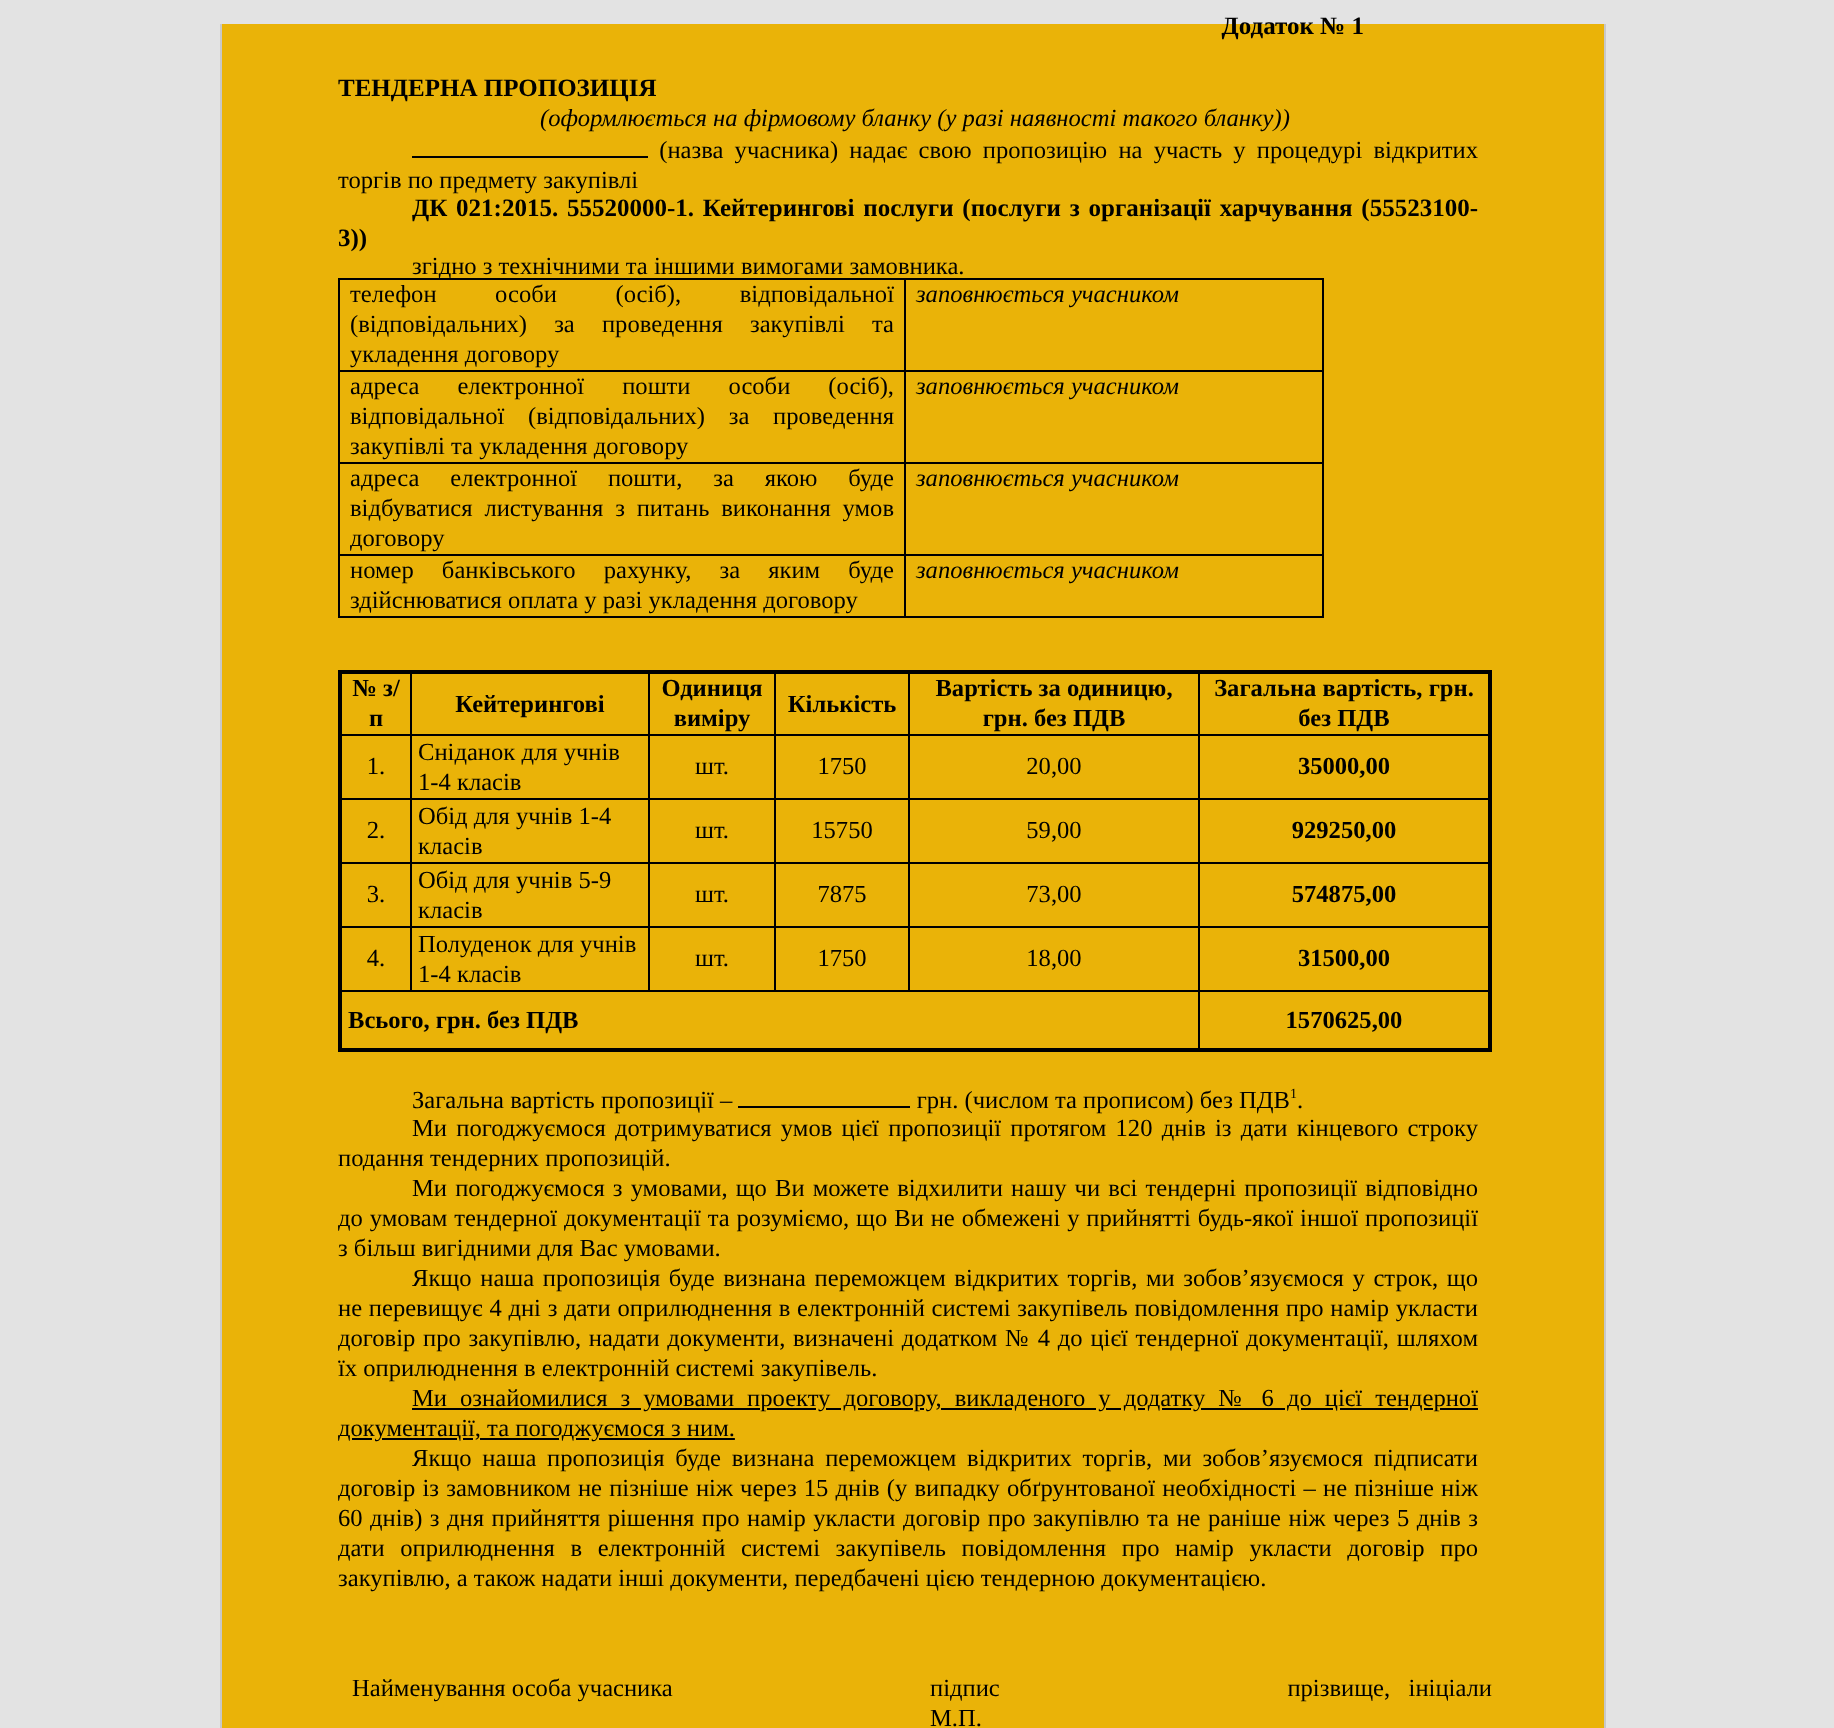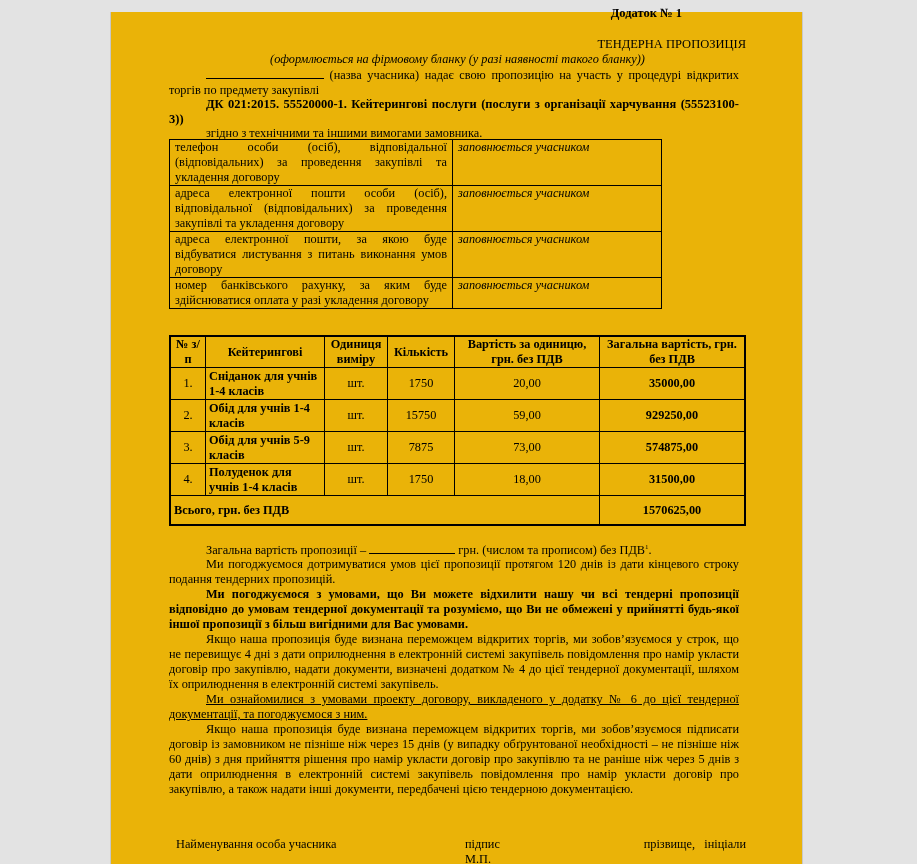--- a/index.html
+++ b/index.html
@@ -10,36 +10,36 @@
     color: #000;
     position: relative;
   }
   .page {
     position: absolute; left: 110px; top: 12px; width: 691px; height: 864px;
     background: #eab308;
     border-left: 1px solid #c8c8c8; border-right: 1px solid #c8c8c8;
   }
   .content { position: absolute; left: 58px; width: 577px; top: 0; font-size: 12.3px; line-height: 15px; }
   .appendix { position: absolute; right: 64px; top: -6px; font-weight: bold; font-size: 12.5px; }
-  .title { position: absolute; left: 0; width: 577px; top: 25px; text-align: right; font-weight: normal; font-size: 12.5px; }
+  .title { position: absolute; left: 0; width: 577px; top: 25px; text-align: left; font-weight: bold; font-size: 12.5px; }
   .subtitle { position: absolute; left: 0; width: 577px; top: 40px; text-align: center; font-style: italic; }
   .para { position: absolute; left: 0; width: 570px; text-align: justify; }
   .indent { text-indent: 37px; }
   .bold { font-weight: bold; }
   .blank { display: inline-block; border-bottom: 1px solid #000; height: 11px; vertical-align: baseline; }
   table { border-collapse: collapse; position: absolute; left: 0; }
   .contacts { top: 127px; width: 493px; }
   .contacts td { border: 1px solid #000; vertical-align: top; padding: 0 5px 0 5px; line-height: 15px; font-size: 12.3px; }
   .contacts td.lbl { width: 272px; text-align: justify; }
   .contacts td.val { font-style: italic; }
   .items { top: 323px; width: 577px; border: 2px solid #000; }
   .items th, .items td { border: 1px solid #000; font-size: 12.3px; line-height: 15px; }
   .items th { font-weight: bold; text-align: center; height: 30px; padding: 0 2px; }
   .items td { height: 31px; text-align: center; padding: 0 3px; }
-  .items td.name { text-align: left; font-weight: bold; }
+  .items td.name { text-align: left; }
   .items td.total { font-weight: bold; }
   .items tr.sum td { height: 28px; font-weight: bold; }
   .items tr.sum td.sumlabel { text-align: left; }
   sup { font-size: 7px; vertical-align: super; line-height: 0; }
   .sig { position: absolute; top: 825px; }
 </style>
 </head>
 <body>
 
 <div class="page">
@@ -129,21 +129,21 @@
         </tr>
       </tfoot>
     </table>
 
     <div class="para indent" style="top:530px;">
       <span>Загальна вартість пропозиції –</span>
       <span class="blank" style="width:86px;"></span>
       <span>грн. (числом та прописом) без ПДВ</span><sup>1</sup><span>.</span>
     </div>
     <div class="para indent" style="top:545px;">Ми погоджуємося дотримуватися умов цієї пропозиції протягом 120 днів із дати кінцевого строку подання тендерних пропозицій.</div>
-    <div class="para indent" style="top:575px;font-weight:bold;">Ми погоджуємося з умовами, що Ви можете відхилити нашу чи всі тендерні пропозиції відповідно до умовам тендерної документації та розуміємо, що Ви не обмежені у прийнятті будь-якої іншої пропозиції з більш вигідними для Вас умовами.</div>
+    <div class="para indent" style="top:575px;">Ми погоджуємося з умовами, що Ви можете відхилити нашу чи всі тендерні пропозиції відповідно до умовам тендерної документації та розуміємо, що Ви не обмежені у прийнятті будь-якої іншої пропозиції з більш вигідними для Вас умовами.</div>
     <div class="para indent" style="top:620px;">Якщо наша пропозиція буде визнана переможцем відкритих торгів, ми зобов’язуємося у строк, що не перевищує 4 дні з дати оприлюднення в електронній системі закупівель повідомлення про намір укласти договір про закупівлю, надати документи, визначені додатком № 4 до цієї тендерної документації, шляхом їх оприлюднення в електронній системі закупівель.</div>
     <div class="para indent" style="top:680px;text-decoration:underline;">Ми ознайомилися з умовами проекту договору, викладеного у додатку № 6 до цієї тендерної документації, та погоджуємося з ним.</div>
     <div class="para indent" style="top:710px;">Якщо наша пропозиція буде визнана переможцем відкритих торгів, ми зобов’язуємося підписати договір із замовником не пізніше ніж через 15 днів (у випадку обґрунтованої необхідності – не пізніше ніж 60 днів) з дня прийняття рішення про намір укласти договір про закупівлю та не раніше ніж через 5 днів з дати оприлюднення в електронній системі закупівель повідомлення про намір укласти договір про закупівлю, а також надати інші документи, передбачені цією тендерною документацією.</div>
 
     <div class="sig" style="left:7px;">Найменування особа учасника</div>
     <div class="sig" style="left:296px;">підпис</div>
     <div class="sig" style="left:296px; top:840px;">М.П.</div>
     <div class="sig" style="right:0px; white-space:pre;">прізвище,   ініціали</div>
 
   </div>

